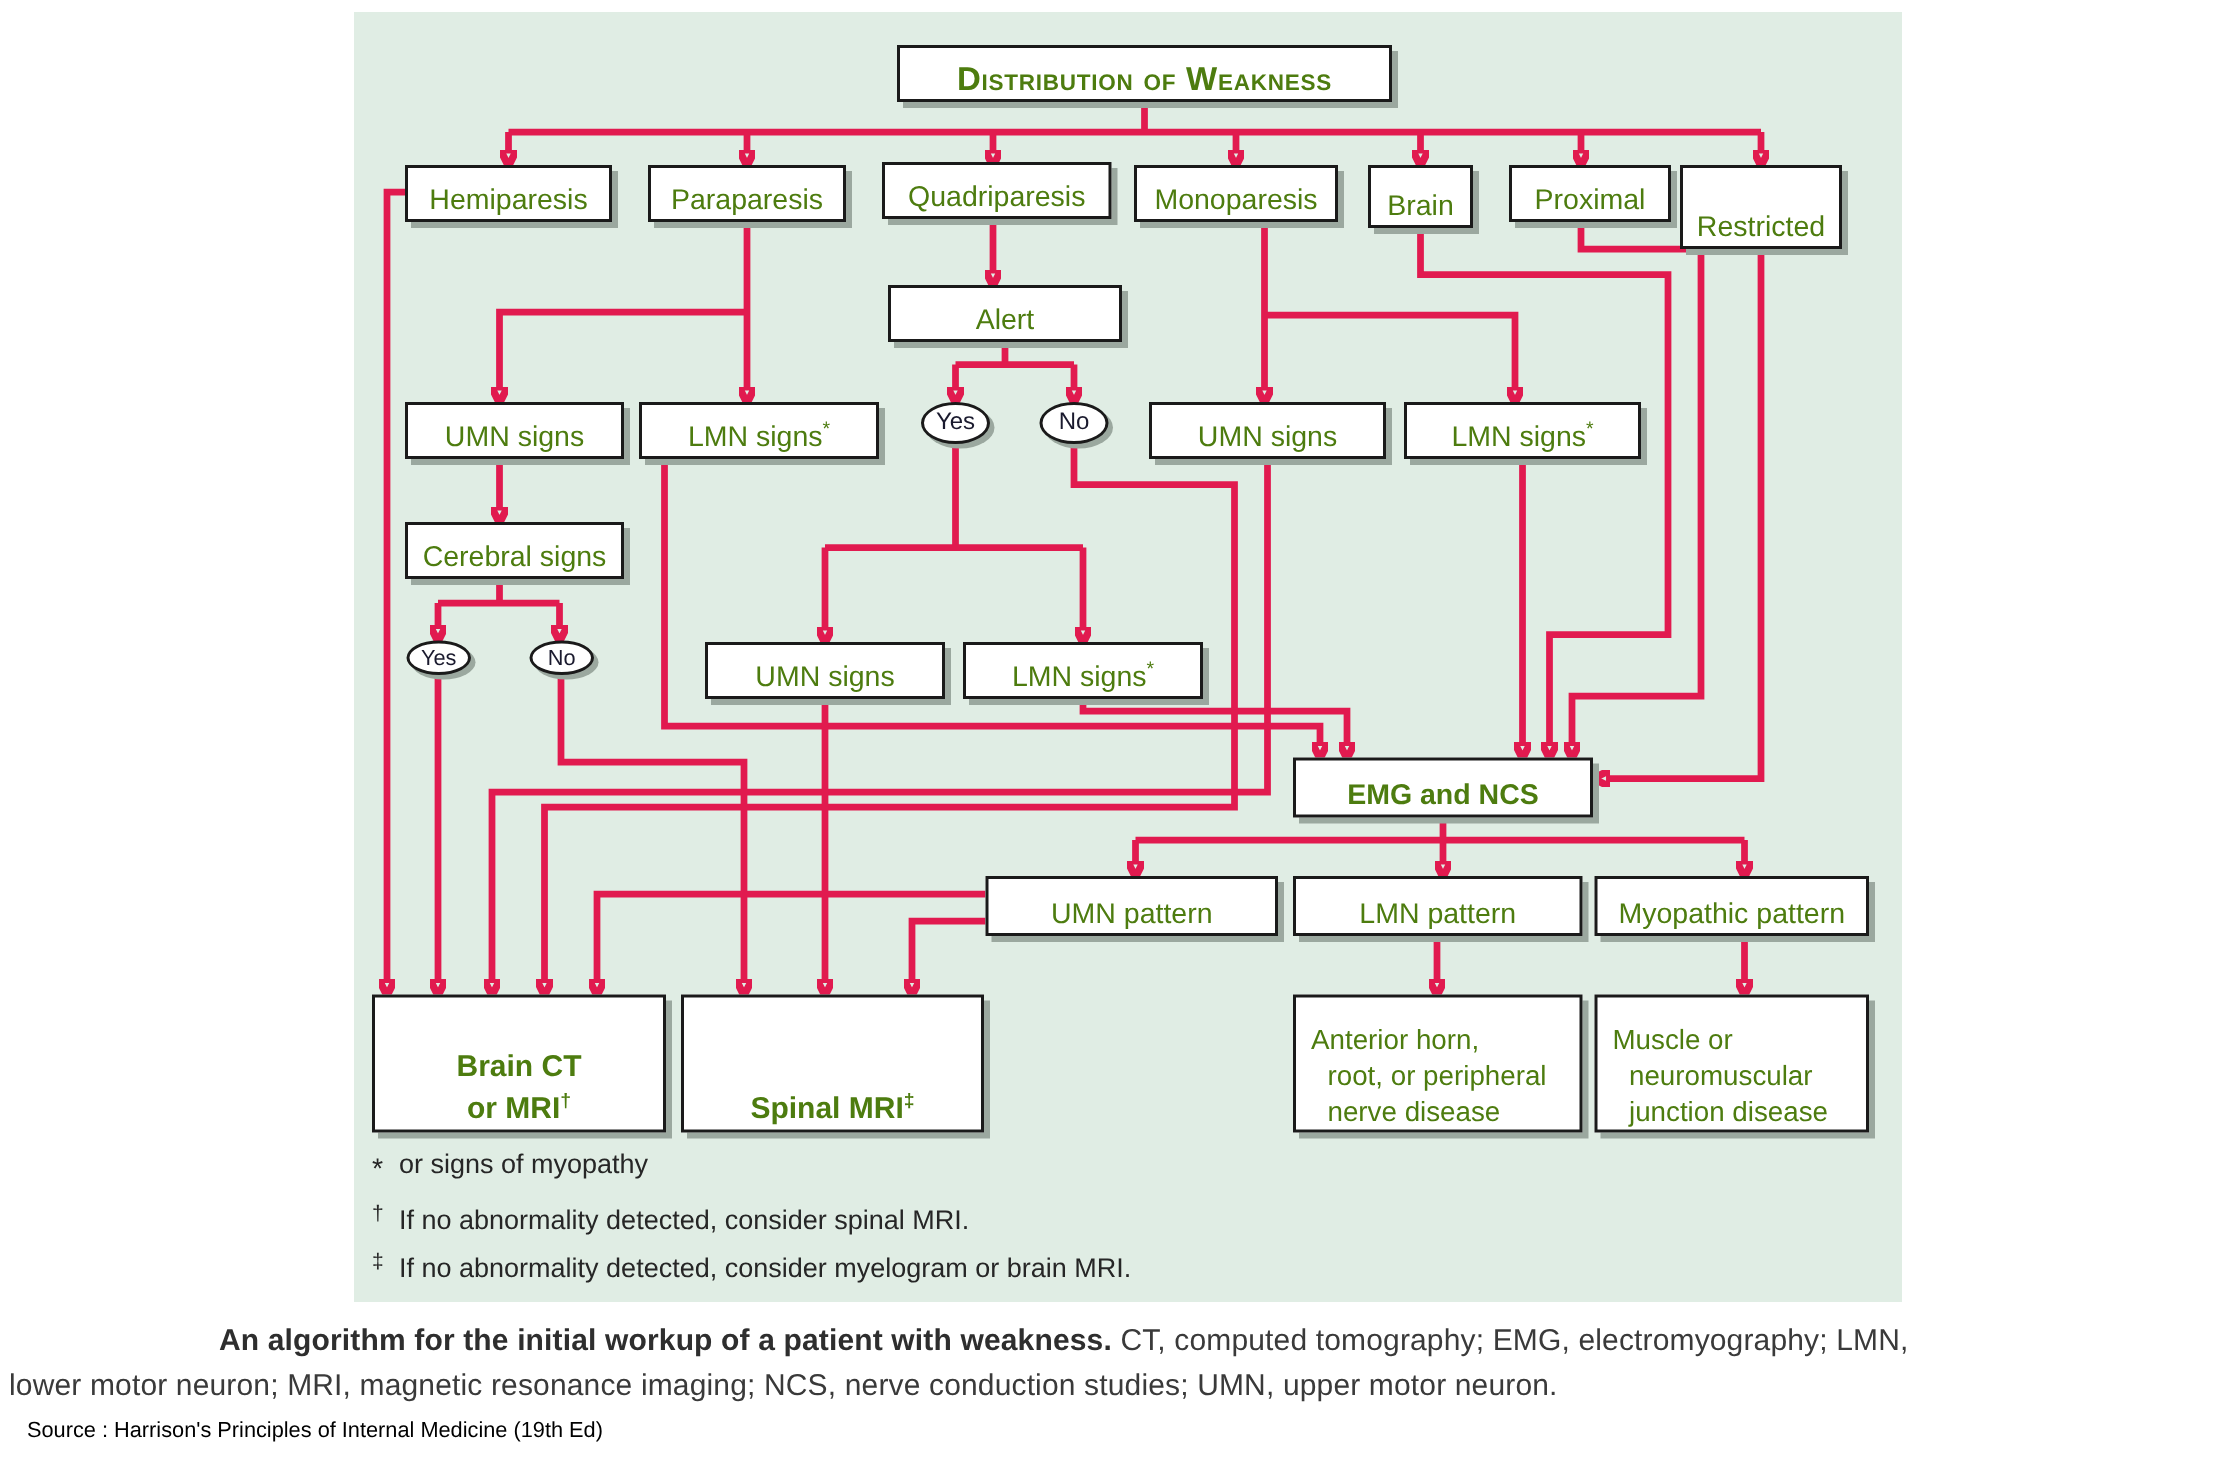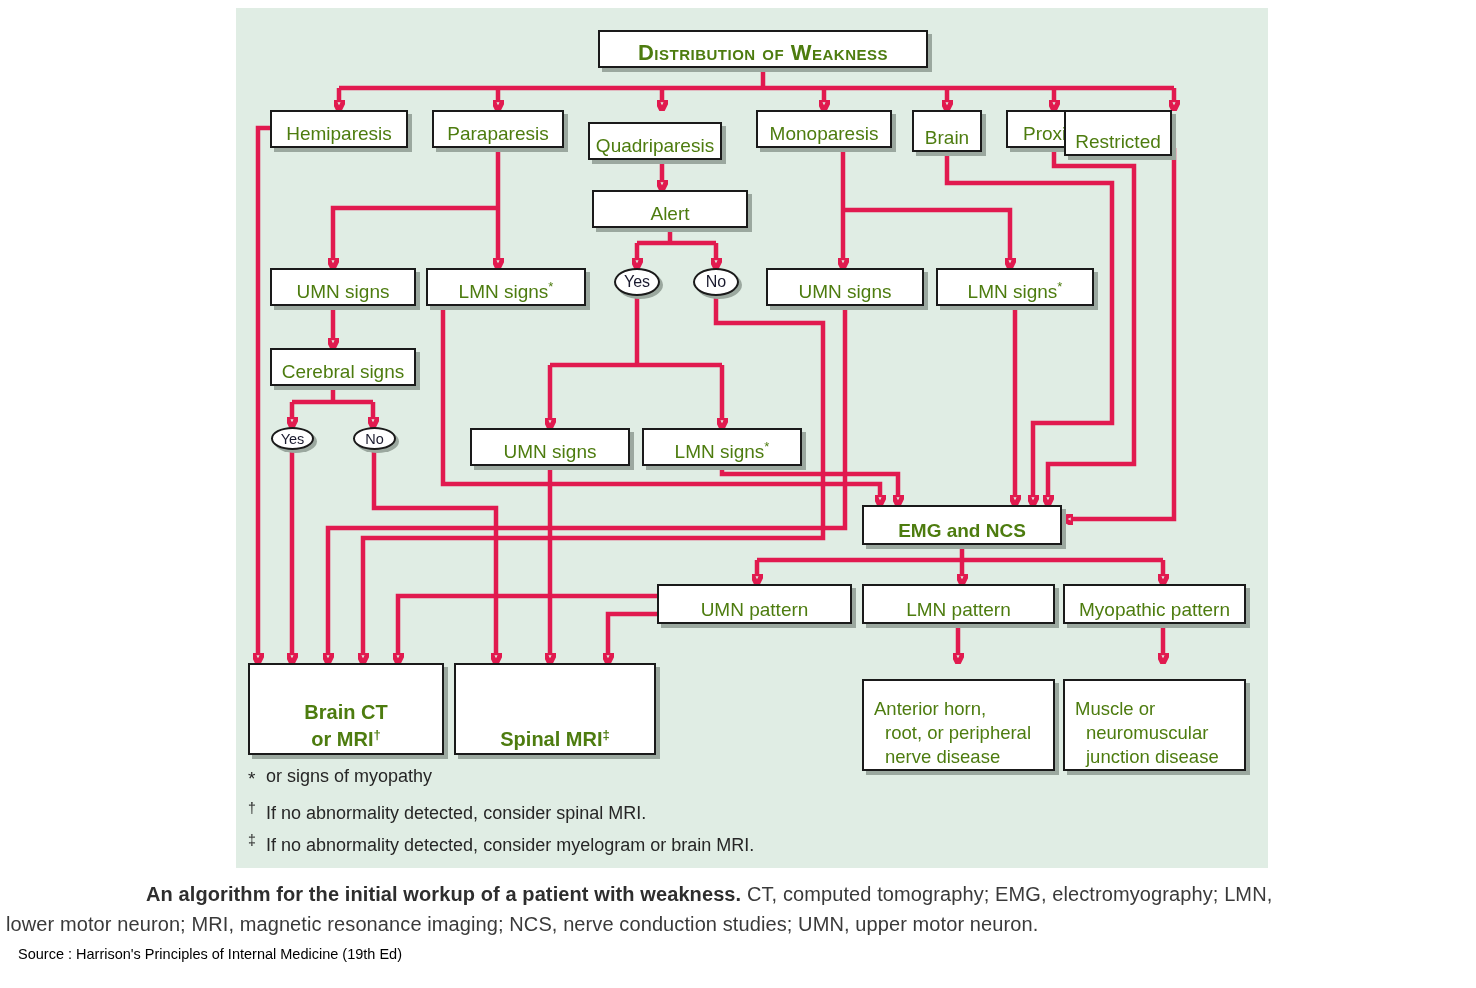--- a/index.html
+++ b/index.html
@@ -8,21 +8,21 @@
   .panel{position:absolute;left:236px;top:8px;width:1032px;height:860px;background:#e0ede4;}
   svg.wires{position:absolute;left:0;top:0;width:1476px;height:988px;z-index:1;}
   svg.wires path{fill:none;stroke:#e11a4f;stroke-width:4.5;stroke-linejoin:miter;}
   .node{position:absolute;z-index:2;background:#ffffff;border:2px solid #1a1a1a;
         box-shadow:4px 4px 0 #9ba89f;display:flex;align-items:flex-end;justify-content:center;
         font-size:19px;color:#4d7c0f;text-align:center;line-height:1.2;box-sizing:border-box;}
   .lbl{white-space:pre-line;display:block;width:100%;}
   .bold{font-weight:bold;}
   .title-node{font-weight:bold;font-variant:small-caps;font-size:22px;letter-spacing:.5px;}
   .big{font-size:20px;line-height:1.35;}
-  .la{text-align:left;margin-top:16px;}
+  .la{text-align:left;}
   .la .lbl{padding:0 6px 0 21px;text-indent:-11px;font-size:18.5px;line-height:1.3;}
   .oval{position:absolute;z-index:2;background:#ffffff;border:2px solid #1a1a1a;border-radius:50%;
         box-shadow:3px 3px 0 #9ba89f;display:flex;align-items:center;justify-content:center;
         color:#1a1a2e;box-sizing:border-box;}
   .oval.r1{font-size:16px;}
   .oval.r2{font-size:14.5px;}
   .sup{font-size:13px;vertical-align:7px;}
   .footnotes{position:absolute;left:248px;top:760px;z-index:2;font-size:18px;color:#262626;}
   .fn{height:32px;line-height:32px;}
   .fnm{display:inline-block;width:18px;}
@@ -100,33 +100,33 @@
   <div class="node title-node" style="left:598px;top:30px;width:330px;height:38px">
     <span class="lbl">Distribution of Weakness</span>
     </div>
 
   <div class="node" style="left:270px;top:110px;width:138px;height:38px">
     <span class="lbl">Hemiparesis</span>
     </div>
   <div class="node" style="left:432px;top:110px;width:132px;height:38px">
     <span class="lbl">Paraparesis</span>
     </div>
-  <div class="node" style="left:588px;top:122px;width:134px;height:38px">
+  <div class="node" style="left:588px;top:108px;width:153px;height:38px">
     <span class="lbl">Quadriparesis</span>
     </div>
   <div class="node" style="left:756px;top:110px;width:136px;height:38px">
     <span class="lbl">Monoparesis</span>
     </div>
   <div class="node" style="left:912px;top:110px;width:70px;height:42px">
     <span class="lbl">Brain</span>
     </div>
   <div class="node" style="left:1006px;top:110px;width:108px;height:38px">
     <span class="lbl">Proximal</span>
     </div>
-  <div class="node" style="left:1064px;top:110px;width:108px;height:46px">
+  <div class="node" style="left:1120px;top:110px;width:108px;height:56px">
     <span class="lbl">Restricted</span>
     </div>
 
   <div class="node" style="left:592px;top:190px;width:156px;height:38px">
     <span class="lbl">Alert</span>
     </div>
 
   <div class="node" style="left:270px;top:268px;width:146px;height:38px">
     <span class="lbl">UMN signs</span>
     </div>

